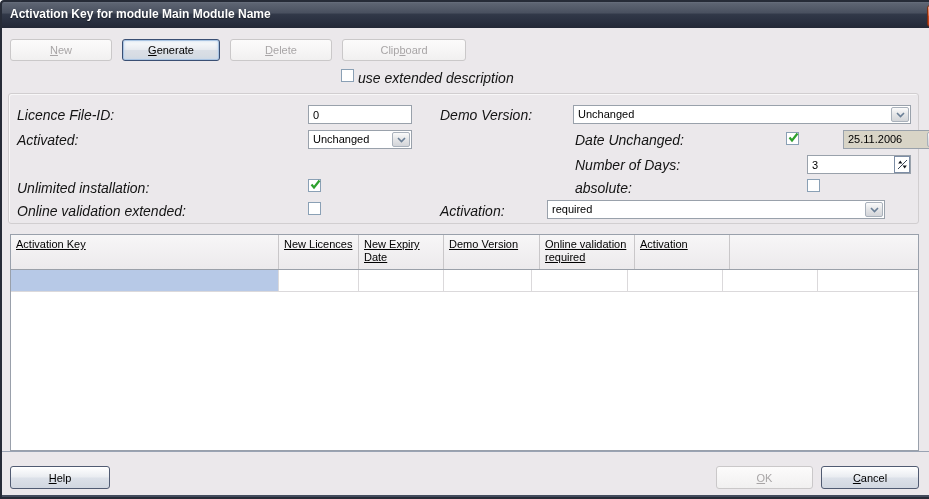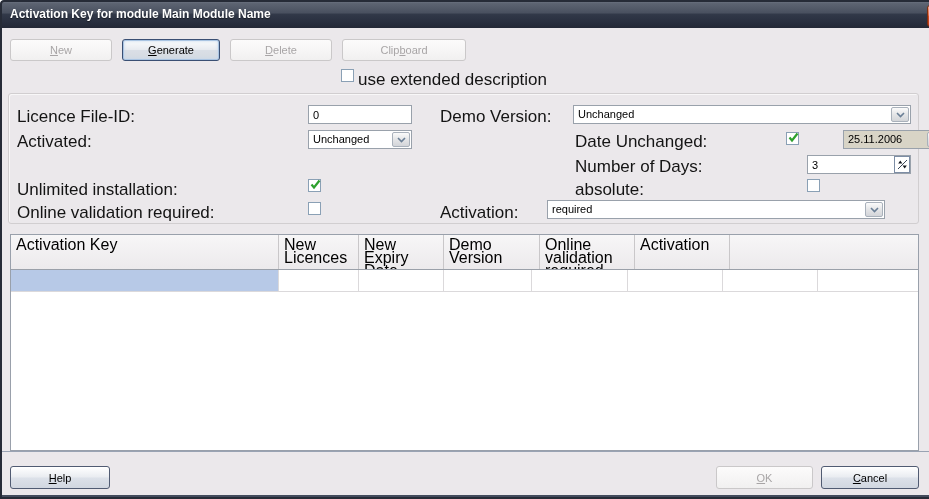--- a/index.html
+++ b/index.html
@@ -27,21 +27,21 @@
          font-family:inherit; font-size:11px; border-radius:3px; box-sizing:border-box; cursor:default; }
   .accel { text-decoration:underline; }
   .btn-disabled { border:1px solid #cac8c9; background:linear-gradient(#fcfbfb,#f1f0f0); color:#a8a5a6; }
   .btn-default  { border:1px solid #3a4f73; color:#000;
                   background:linear-gradient(#fbfcfd,#e8ebf0 48%,#dadfe6 52%,#d3d9e1);
                   box-shadow: inset 0 0 0 1px #a9c4e2, inset 0 0 3px 1px #c6d8ee; }
   .btn-normal   { border:1px solid #505b72; color:#000;
                   background:linear-gradient(#ffffff,#e9ecf1 48%,#dce1e9 52%,#d1d7e0);
                   box-shadow: inset 0 1px 0 #fff; }
 
-  .lbl { position:absolute; font-size:17px; color:#141414; white-space:nowrap; }
+  .lbl { position:absolute; font-size:14px; color:#141414; white-space:nowrap;font-style:italic; }
 
   .panel { position:absolute; left:8px; top:93px; width:911px; height:131px; box-sizing:border-box;
            border:1px solid #d1ced0; border-radius:3px; background:#ebe8eb;
            box-shadow: inset 1px 1px 0 rgba(255,255,255,.65); }
 
   .field { position:absolute; box-sizing:border-box; height:19px; background:#fff;
            border:1px solid #99a1ab; font-family:inherit; font-size:11px; padding:1px 4px; outline:none; }
 
   .combo { position:absolute; box-sizing:border-box; height:19px; background:#fff; border:1px solid #99a1ab; }
   .combo-value { position:absolute; left:4px; top:2px; font-size:11px; white-space:nowrap; }
@@ -57,22 +57,22 @@
 
   .checkbox { position:absolute; width:13px; height:13px; box-sizing:border-box;
               background:#fff; border:1px solid #8aa0b5; }
   .checkbox svg { position:absolute; left:0; top:-2px; overflow:visible; }
 
   
   .table { position:absolute; left:10px; top:234px; width:909px; height:217px; box-sizing:border-box;
            background:#fff; border:1px solid #99a0ab; overflow:hidden; }
   .thead { display:flex; height:35px; box-sizing:border-box;
            background:linear-gradient(#f7f6f7,#eceaec); border-bottom:1px solid #9aa0a9; }
-  .th { box-sizing:border-box; padding:3px 5px; font-size:16px; line-height:13px; color:#000;
-        border-right:1px solid #c9c7c9; overflow:hidden; }
+  .th { box-sizing:border-box; padding:3px 5px; font-size:11px; line-height:13px; color:#000;
+        border-right:1px solid #c9c7c9; overflow:hidden;text-decoration:underline; }
   .trow { display:flex; height:22px; box-sizing:border-box; border-bottom:1px solid #dbd9db; }
   .td { box-sizing:border-box; border-right:1px solid #dbd9db; height:100%; font-size:11px; padding:3px 5px; }
   .td.selected { background:#b7c9e7; }
   .c0{width:268px}.c1{width:80px}.c2{width:85px}.c3{width:88px}
   .c4{width:96px}.c5{width:95px}.c6{width:95px}.c7{flex:1;border-right:none}
 
   .divider { position:absolute; left:2px; right:2px; top:451px; height:1px; background:#99a3b3; }
 </style>
 </head>
 <body>
@@ -165,21 +165,21 @@
   <span class="lbl" style="left:17px;top:180px">Unlimited installation:</span>
   <div class="checkbox" style="left:308px;top:179px">
     <svg width="13" height="13" viewBox="0 0 13 13">
       <path d="M2.5 6.5 L5 9.5 L10.5 2.5" stroke="#2da12d" stroke-width="2.2" fill="none"></path>
     </svg>
   </div>
 
   <span class="lbl" style="left:575px;top:180px">absolute:</span>
   <div class="checkbox" style="left:807px;top:179px"></div>
 
-  <span class="lbl" style="left:17px;top:203px">Online validation required:</span>
+  <span class="lbl" style="left:17px;top:203px">Online validation extended:</span>
   <div class="checkbox" style="left:308px;top:202px"></div>
 
   <span class="lbl" style="left:440px;top:203px">Activation:</span>
   <div class="combo" style="left:547px;top:200px;width:338px">
     <span class="combo-value">required</span>
     <div class="combo-btn">
       <svg width="9" height="6" viewBox="0 0 9 6">
         <path d="M1 1 L4.5 4.5 L8 1" stroke="#6a7f96" stroke-width="1.6" fill="none"></path>
       </svg>
     </div>

